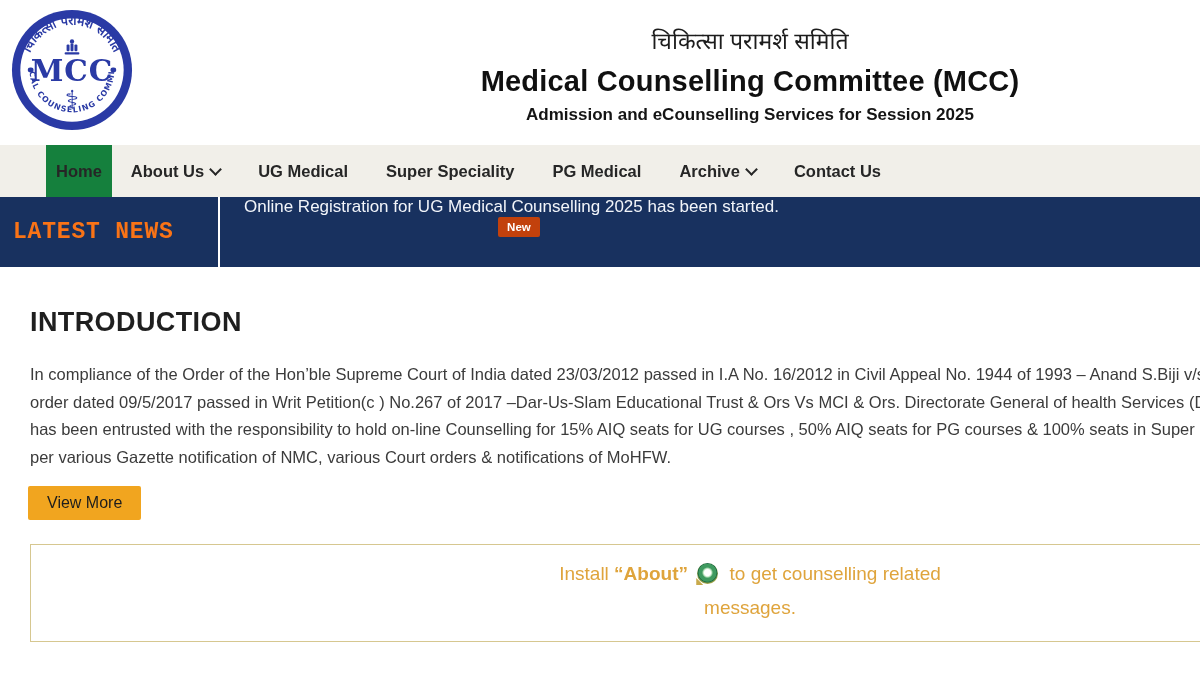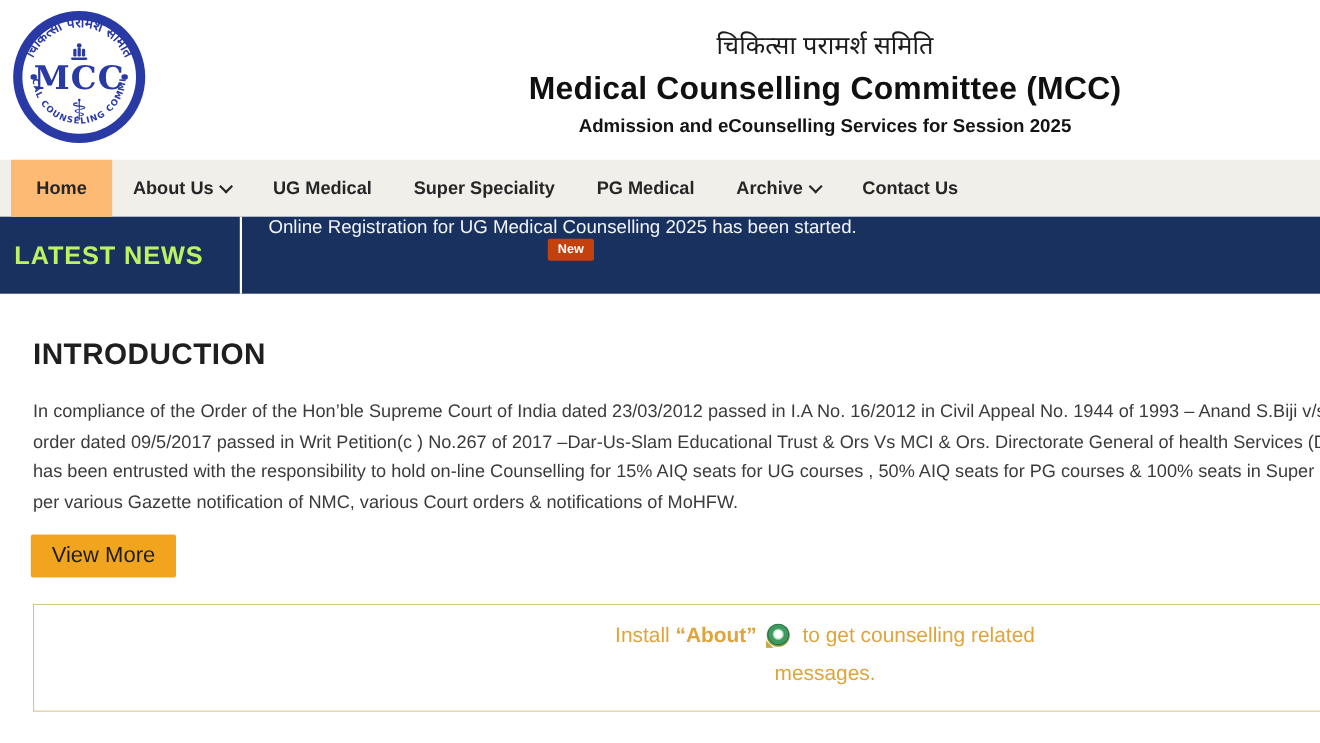--- a/index.html
+++ b/index.html
@@ -15,40 +15,40 @@
   .logo{position:absolute;left:10px;top:4px;width:124px;height:132px;cursor:pointer;}
   .header-center{position:absolute;left:0;top:0;width:1500px;text-align:center;}
   .hindi-title{margin-top:24px;font-size:23px;color:#1c1c1c;}
   .main-title{margin-top:9px;font-size:29px;font-weight:700;color:#101010;letter-spacing:.2px;}
   .sub-title{margin-top:7px;font-size:17px;font-weight:700;color:#141414;}
 
   
   .navbar{height:52px;background:#f1efe9;display:flex;align-items:stretch;padding-left:10px;}
   .nav-item{display:flex;align-items:center;padding:12px 19px;font-size:16.5px;font-weight:700;
             color:#262626;text-decoration:none;cursor:pointer;white-space:nowrap;}
-  .nav-item.active{background:#fdba74;padding:0 23px;}
+  .nav-item.active{background:#15803d;padding:0 10px;margin-left:36px;}
   .chev{display:inline-block;width:7px;height:7px;border-right:2px solid #262626;
         border-bottom:2px solid #262626;transform:rotate(45deg);margin-left:7px;margin-top:-4px;}
 
   
   .newsbar{height:70px;background:#18315f;display:flex;align-items:stretch;}
   .news-label-wrap{width:205px;min-width:205px;border-right:2px solid #ffffff;
                    display:flex;align-items:center;padding-left:13px;}
-  .news-label{color:#bef264;font-size:23px;font-weight:700;letter-spacing:.8px;}
+  .news-label{color:#f97316;font-size:23px;font-weight:700;letter-spacing:.8px;font-family:Liberation Mono, monospace;}
   .news-body{display:flex;align-items:center;padding-left:24px;flex-direction:column;}
   .news-text{color:#f2f5fa;font-size:17px;cursor:pointer;}
   .news-badge{margin-left:15px;background:#c2410c;color:#fff;font-size:11.5px;font-weight:700;
               padding:4px 9px;border-radius:2px;}
 
   
   .intro-heading{margin:40px 0 0 30px;font-size:27px;font-weight:700;color:#1f1f1f;letter-spacing:.4px;}
   .intro-para{margin:23px 0 0 30px;}
   .intro-line{white-space:nowrap;font-size:16.5px;line-height:27.5px;color:#3b3b3b;}
   .view-more{display:inline-block;margin:15px 0 0 28px;background:#f1a51f;border:none;
-             padding:8px 19px;font-size:20px;font-weight:400;color:#1d1d1d;border-radius:2px;
+             padding:8px 19px;font-size:16px;font-weight:400;color:#1d1d1d;border-radius:2px;
              font-family:inherit;cursor:pointer;text-align:center;}
 
   
   .sandes-box{margin:24px 0 0 30px;width:1440px;border:1px solid #d6c790;
               padding:12px 0 16px;text-align:center;box-sizing:border-box;}
   .sandes-line{font-size:19px;color:#dfa43c;line-height:34px;}
   .sandes-app{font-weight:700;color:#dfa43c;cursor:pointer;text-decoration:none;}
   .sandes-icon{display:inline-block;width:21px;height:21px;border-radius:50%;
     vertical-align:-4px;margin:0 6px 0 4px;position:relative;
     background:radial-gradient(circle at 50% 46%,

